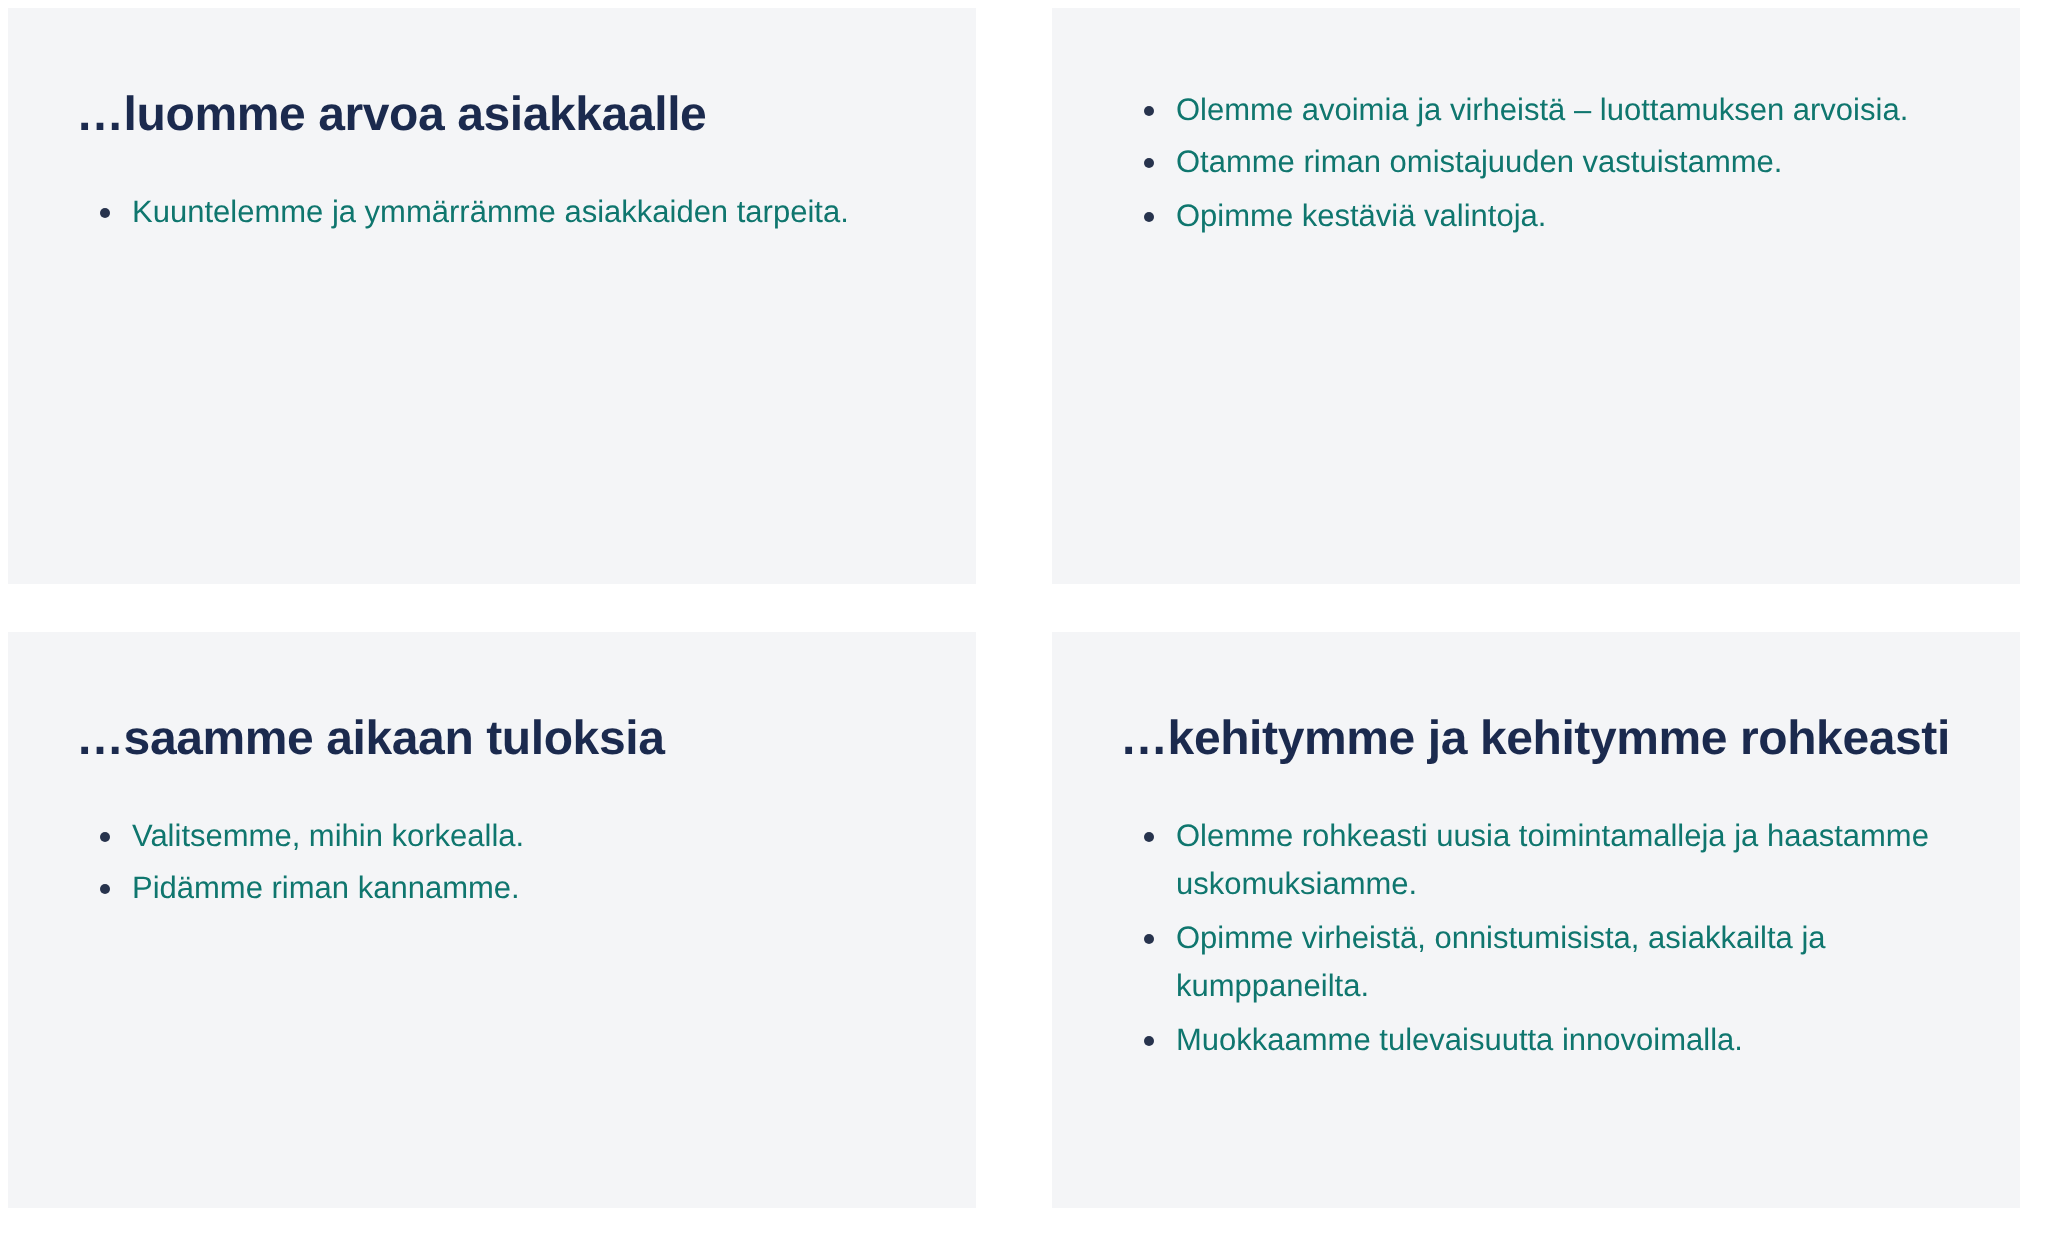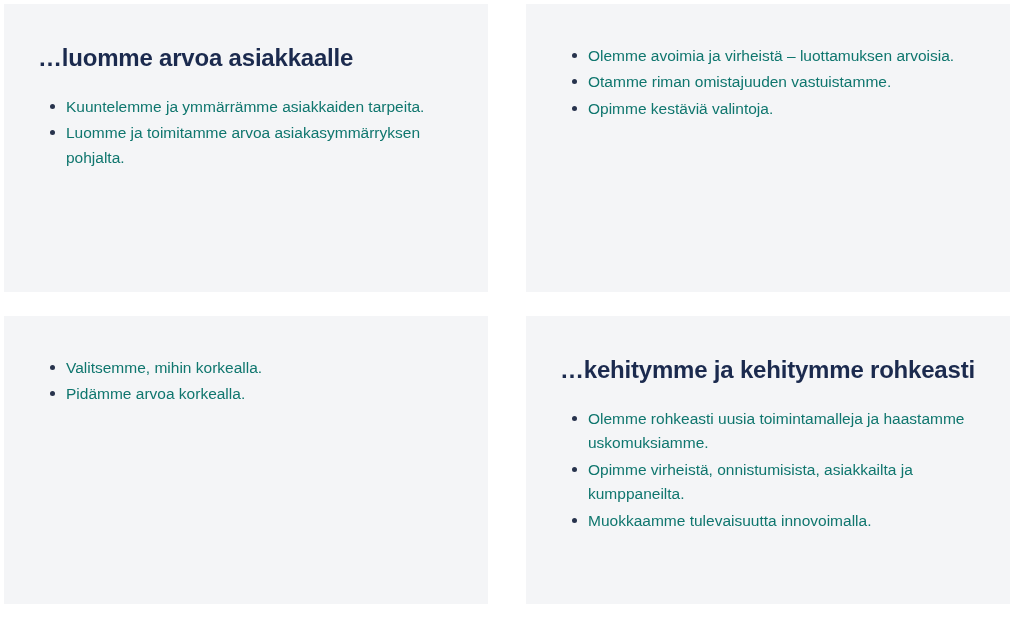--- a/index.html
+++ b/index.html
@@ -63,36 +63,36 @@
 </style>
 </head>
 <body>
 
 <div class="grid">
 
   <div class="card">
     <h2 class="card-title">…luomme arvoa asiakkaalle</h2>
     <ul>
       <li>Kuuntelemme ja ymmärrämme asiakkaiden tarpeita.</li>
-      <li>Luomme ja toimitamme arvoa asiakasymmärryksen pohjalta.</li>
     </ul>
   </div>
 
   <div class="card">
     <ul>
       <li>Olemme avoimia ja virheistä – luottamuksen arvoisia.</li>
       <li>Otamme riman omistajuuden vastuistamme.</li>
       <li>Opimme kestäviä valintoja.</li>
     </ul>
   </div>
 
   <div class="card">
+    <h2 class="card-title">…saamme aikaan tuloksia</h2>
     <ul>
       <li>Valitsemme, mihin korkealla.</li>
-      <li>Pidämme arvoa korkealla.</li>
+      <li>Pidämme riman kannamme.</li>
     </ul>
   </div>
 
   <div class="card">
     <h2 class="card-title">…kehitymme ja kehitymme rohkeasti</h2>
     <ul>
       <li>Olemme rohkeasti uusia toimintamalleja ja haastamme uskomuksiamme.</li>
       <li>Opimme virheistä, onnistumisista, asiakkailta ja kumppaneilta.</li>
       <li>Muokkaamme tulevaisuutta innovoimalla.</li>
     </ul>

